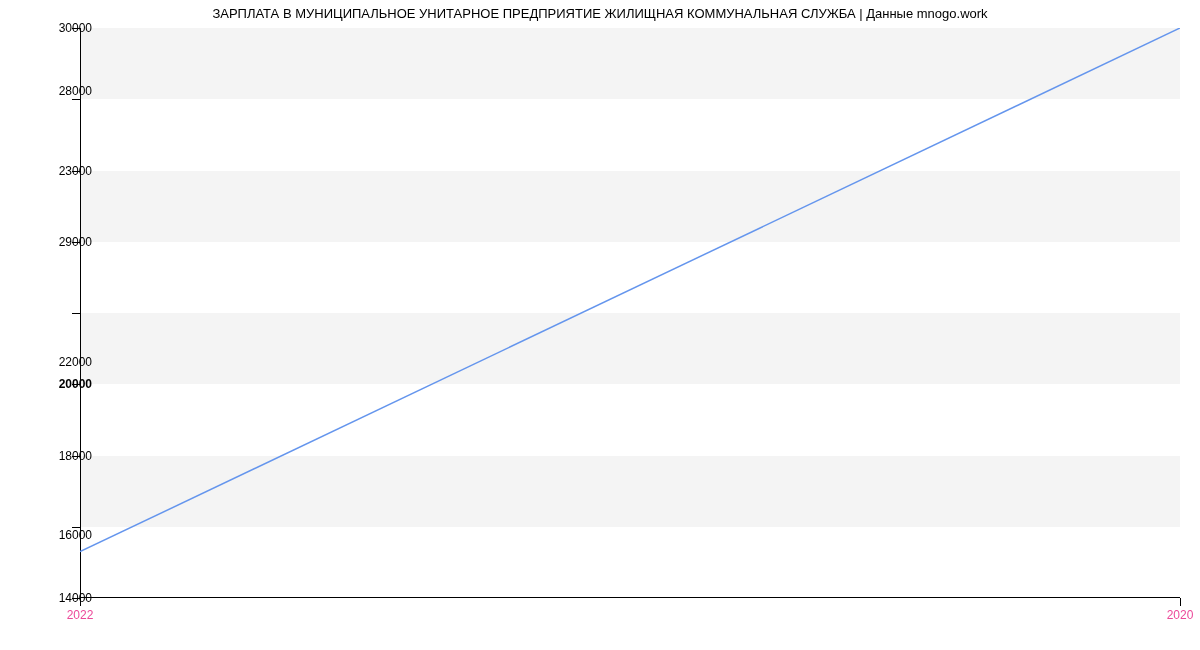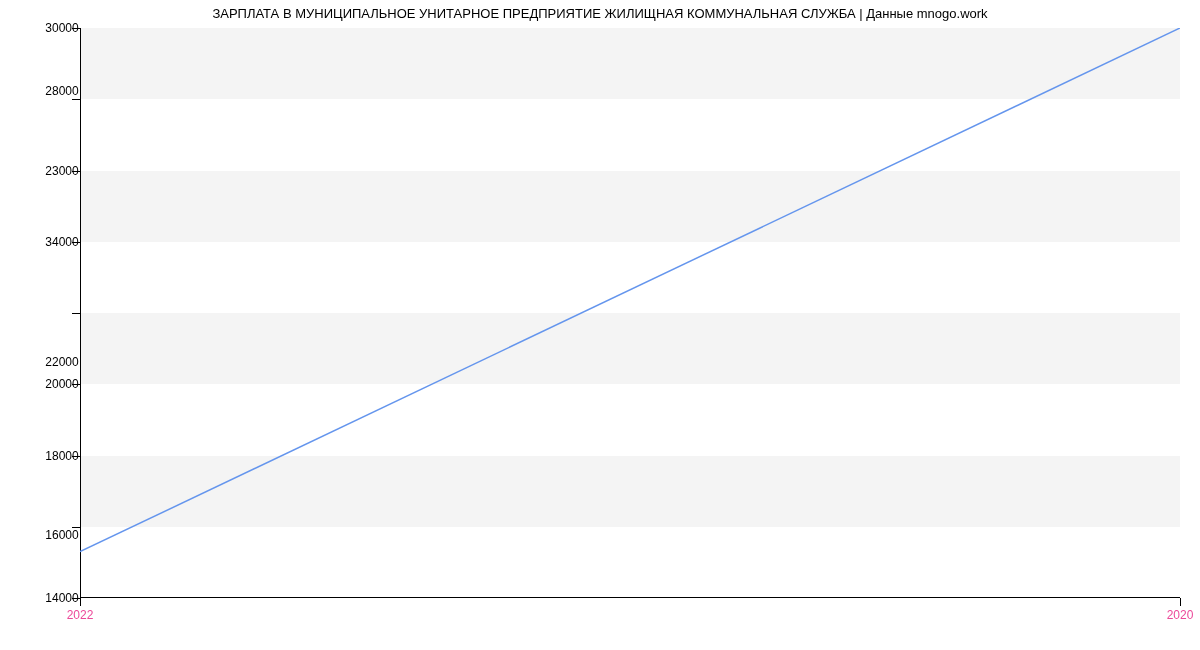--- a/index.html
+++ b/index.html
@@ -62,21 +62,21 @@
       width: 8px;
       height: 1px;
       background: #000;
     }
     .y-tick-label {
       position: absolute;
       right: 1108px;
       transform: translateY(-50%);
       font-size: 12px;
       color: #000;
-      text-align: center;
+      text-align: right;
       width: 60px;
     }
     .x-tick {
       position: absolute;
       bottom: -8px;
       width: 1px;
       height: 8px;
       background: #000;
     }
     .x-tick-label {
@@ -126,21 +126,21 @@
   <div class="x-tick" style="left:1100px;"></div>
 
   <svg class="data-line" viewBox="0 0 1100 570" preserveAspectRatio="none">
     <line x1="0" y1="523.69" x2="1100" y2="0" stroke="#6495ed" stroke-width="1.5"></line>
   </svg>
 </div>
 
 <div class="y-tick-label" style="top:598px;">14000</div>
 <div class="y-tick-label" style="top:526.75px;margin-top:8px;">16000</div>
 <div class="y-tick-label" style="top:455.5px;">18000</div>
-<div class="y-tick-label" style="top:384.25px;">20000</div>
+<div class="y-tick-label" style="top:384.25px;font-weight:bold;">20000</div>
 <div class="y-tick-label" style="top:326px;margin-top:36px;">22000</div>
-<div class="y-tick-label" style="top:241.75px;">34000</div>
+<div class="y-tick-label" style="top:241.75px;">29000</div>
 <div class="y-tick-label" style="top:170.5px;">23000</div>
 <div class="y-tick-label" style="top:91px;">28000</div>
 <div class="y-tick-label" style="top:28px;">30000</div>
 
 <div class="x-tick-label" style="left:80px;top:608px;">2022</div>
 <div class="x-tick-label" style="left:1180px;top:608px;">2020</div>
 
 </body></html>

